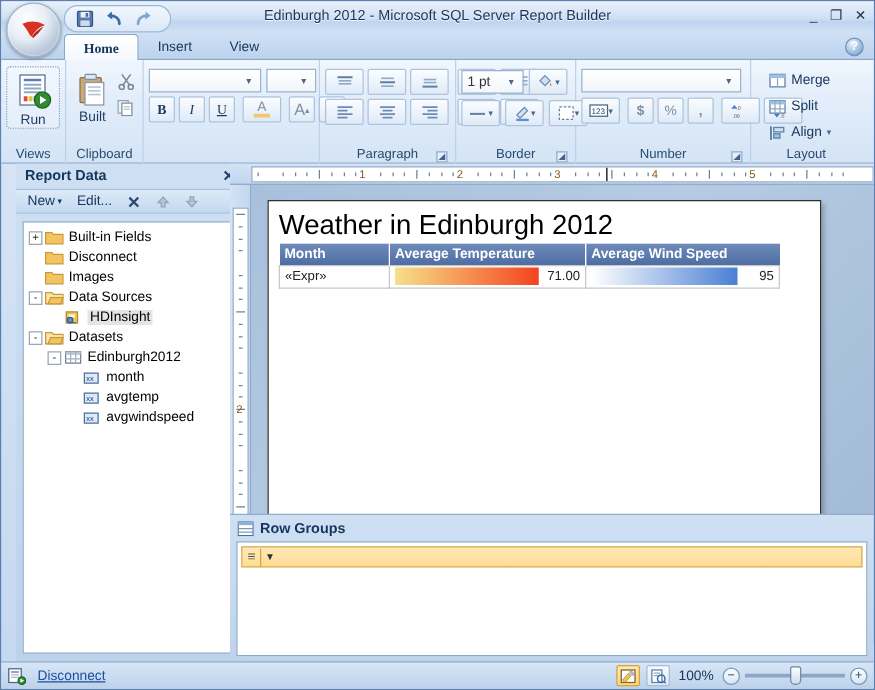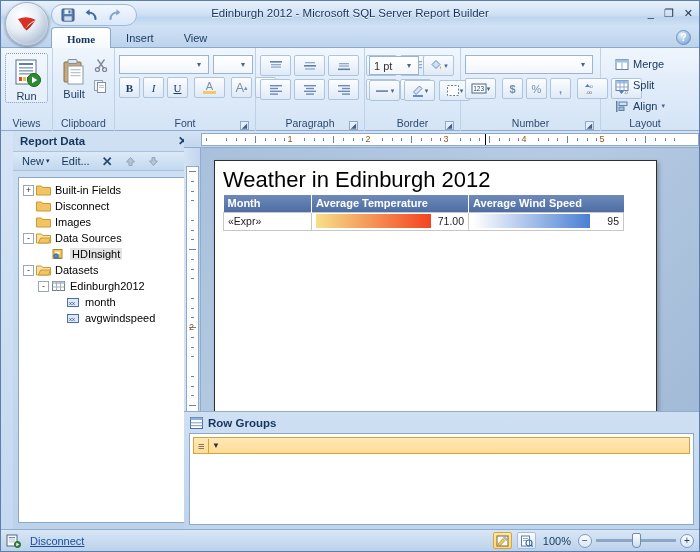--- a/index.html
+++ b/index.html
@@ -471,24 +471,20 @@
           <div class="tbtn" style="margin-left:3px;color:#7b8fa6;font-size:13px">
             <span>A</span>
               <span style="font-size:7px">▴</span>
           </div>
           <div class="tbtn" style="color:#7b8fa6;font-size:10px">
             <span>A</span>
               <span style="font-size:7px">▾</span>
           </div>
         </div>
       </div>
-      <div class="rgroup-label">
-        <span>Font</span>
-        <span class="dlg-launch">◢</span>
-      </div>
     </div>
 
     <div class="rgroup" style="width:109px">
       <div class="rgroup-body" style="flex-direction:column;gap:3px;padding-top:4px">
         <div style="display:flex;gap:3px">
           <div class="tbtn wide">
             <svg width="16" height="14" viewBox="0 0 16 14">
               <rect x="2" y="2" width="12" height="1.6" fill="#5f7fa5"></rect>
               <rect x="3" y="5" width="10" height="1.3" fill="#8fa9c6"></rect>
               <rect x="3" y="7.4" width="10" height="1.3" fill="#8fa9c6"></rect>
@@ -804,20 +800,30 @@
         <span class="exp blank"></span>
         <span class="ico">
           <svg width="15" height="11" viewBox="0 0 15 11">
             <rect x="1.5" y="1.5" width="11" height="8" fill="#dde9f7" stroke="#4a6fa5"></rect>
             <text x="3" y="7.8" font-size="6" fill="#2a4a7c" font-family="Liberation Sans">xx</text>
           </svg>
         </span>
         <span class="lbl">month</span>
       </div>
 
+      <div class="tnode" style="padding-left:32px">
+        <span class="exp blank"></span>
+        <span class="ico">
+          <svg width="15" height="11" viewBox="0 0 15 11">
+            <rect x="1.5" y="1.5" width="11" height="8" fill="#dde9f7" stroke="#4a6fa5"></rect>
+            <text x="3" y="7.8" font-size="6" fill="#2a4a7c" font-family="Liberation Sans">xx</text>
+          </svg>
+        </span>
+        <span class="lbl">avgtemp</span>
+      </div>
 
       <div class="tnode" style="padding-left:32px">
         <span class="exp blank"></span>
         <span class="ico">
           <svg width="15" height="11" viewBox="0 0 15 11">
             <rect x="1.5" y="1.5" width="11" height="8" fill="#dde9f7" stroke="#4a6fa5"></rect>
             <text x="3" y="7.8" font-size="6" fill="#2a4a7c" font-family="Liberation Sans">xx</text>
           </svg>
         </span>
         <span class="lbl">avgwindspeed</span>

